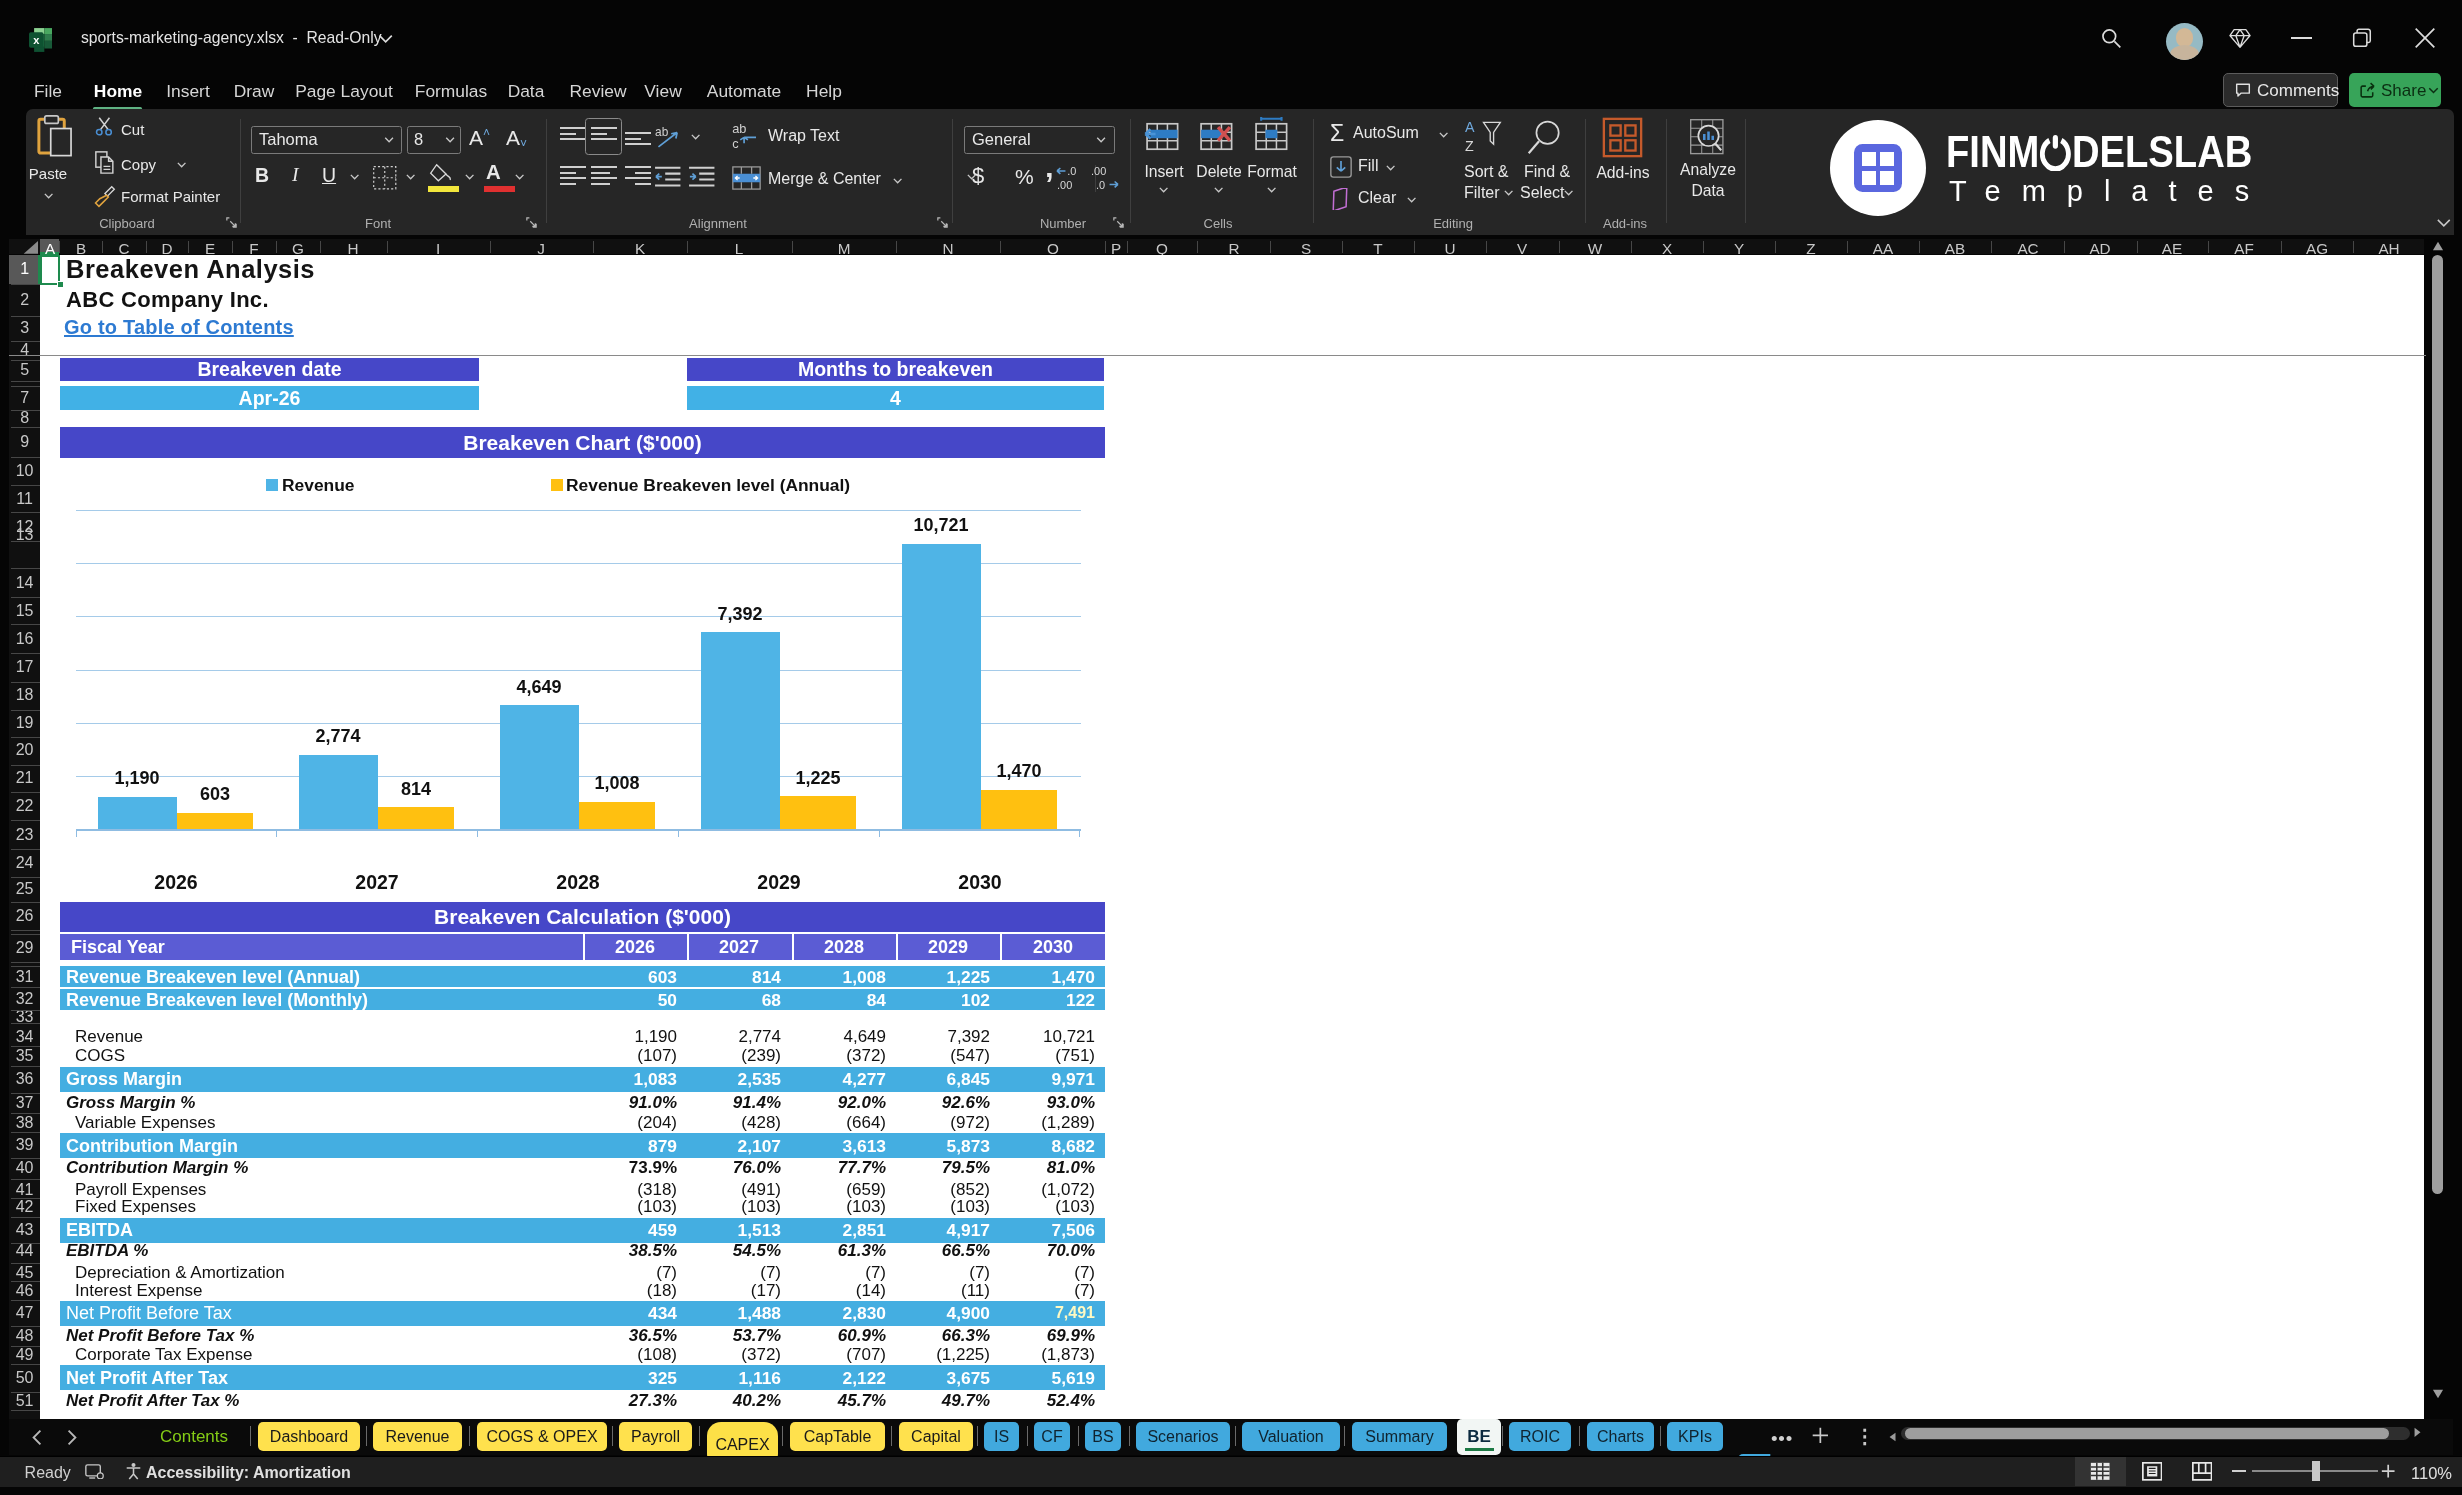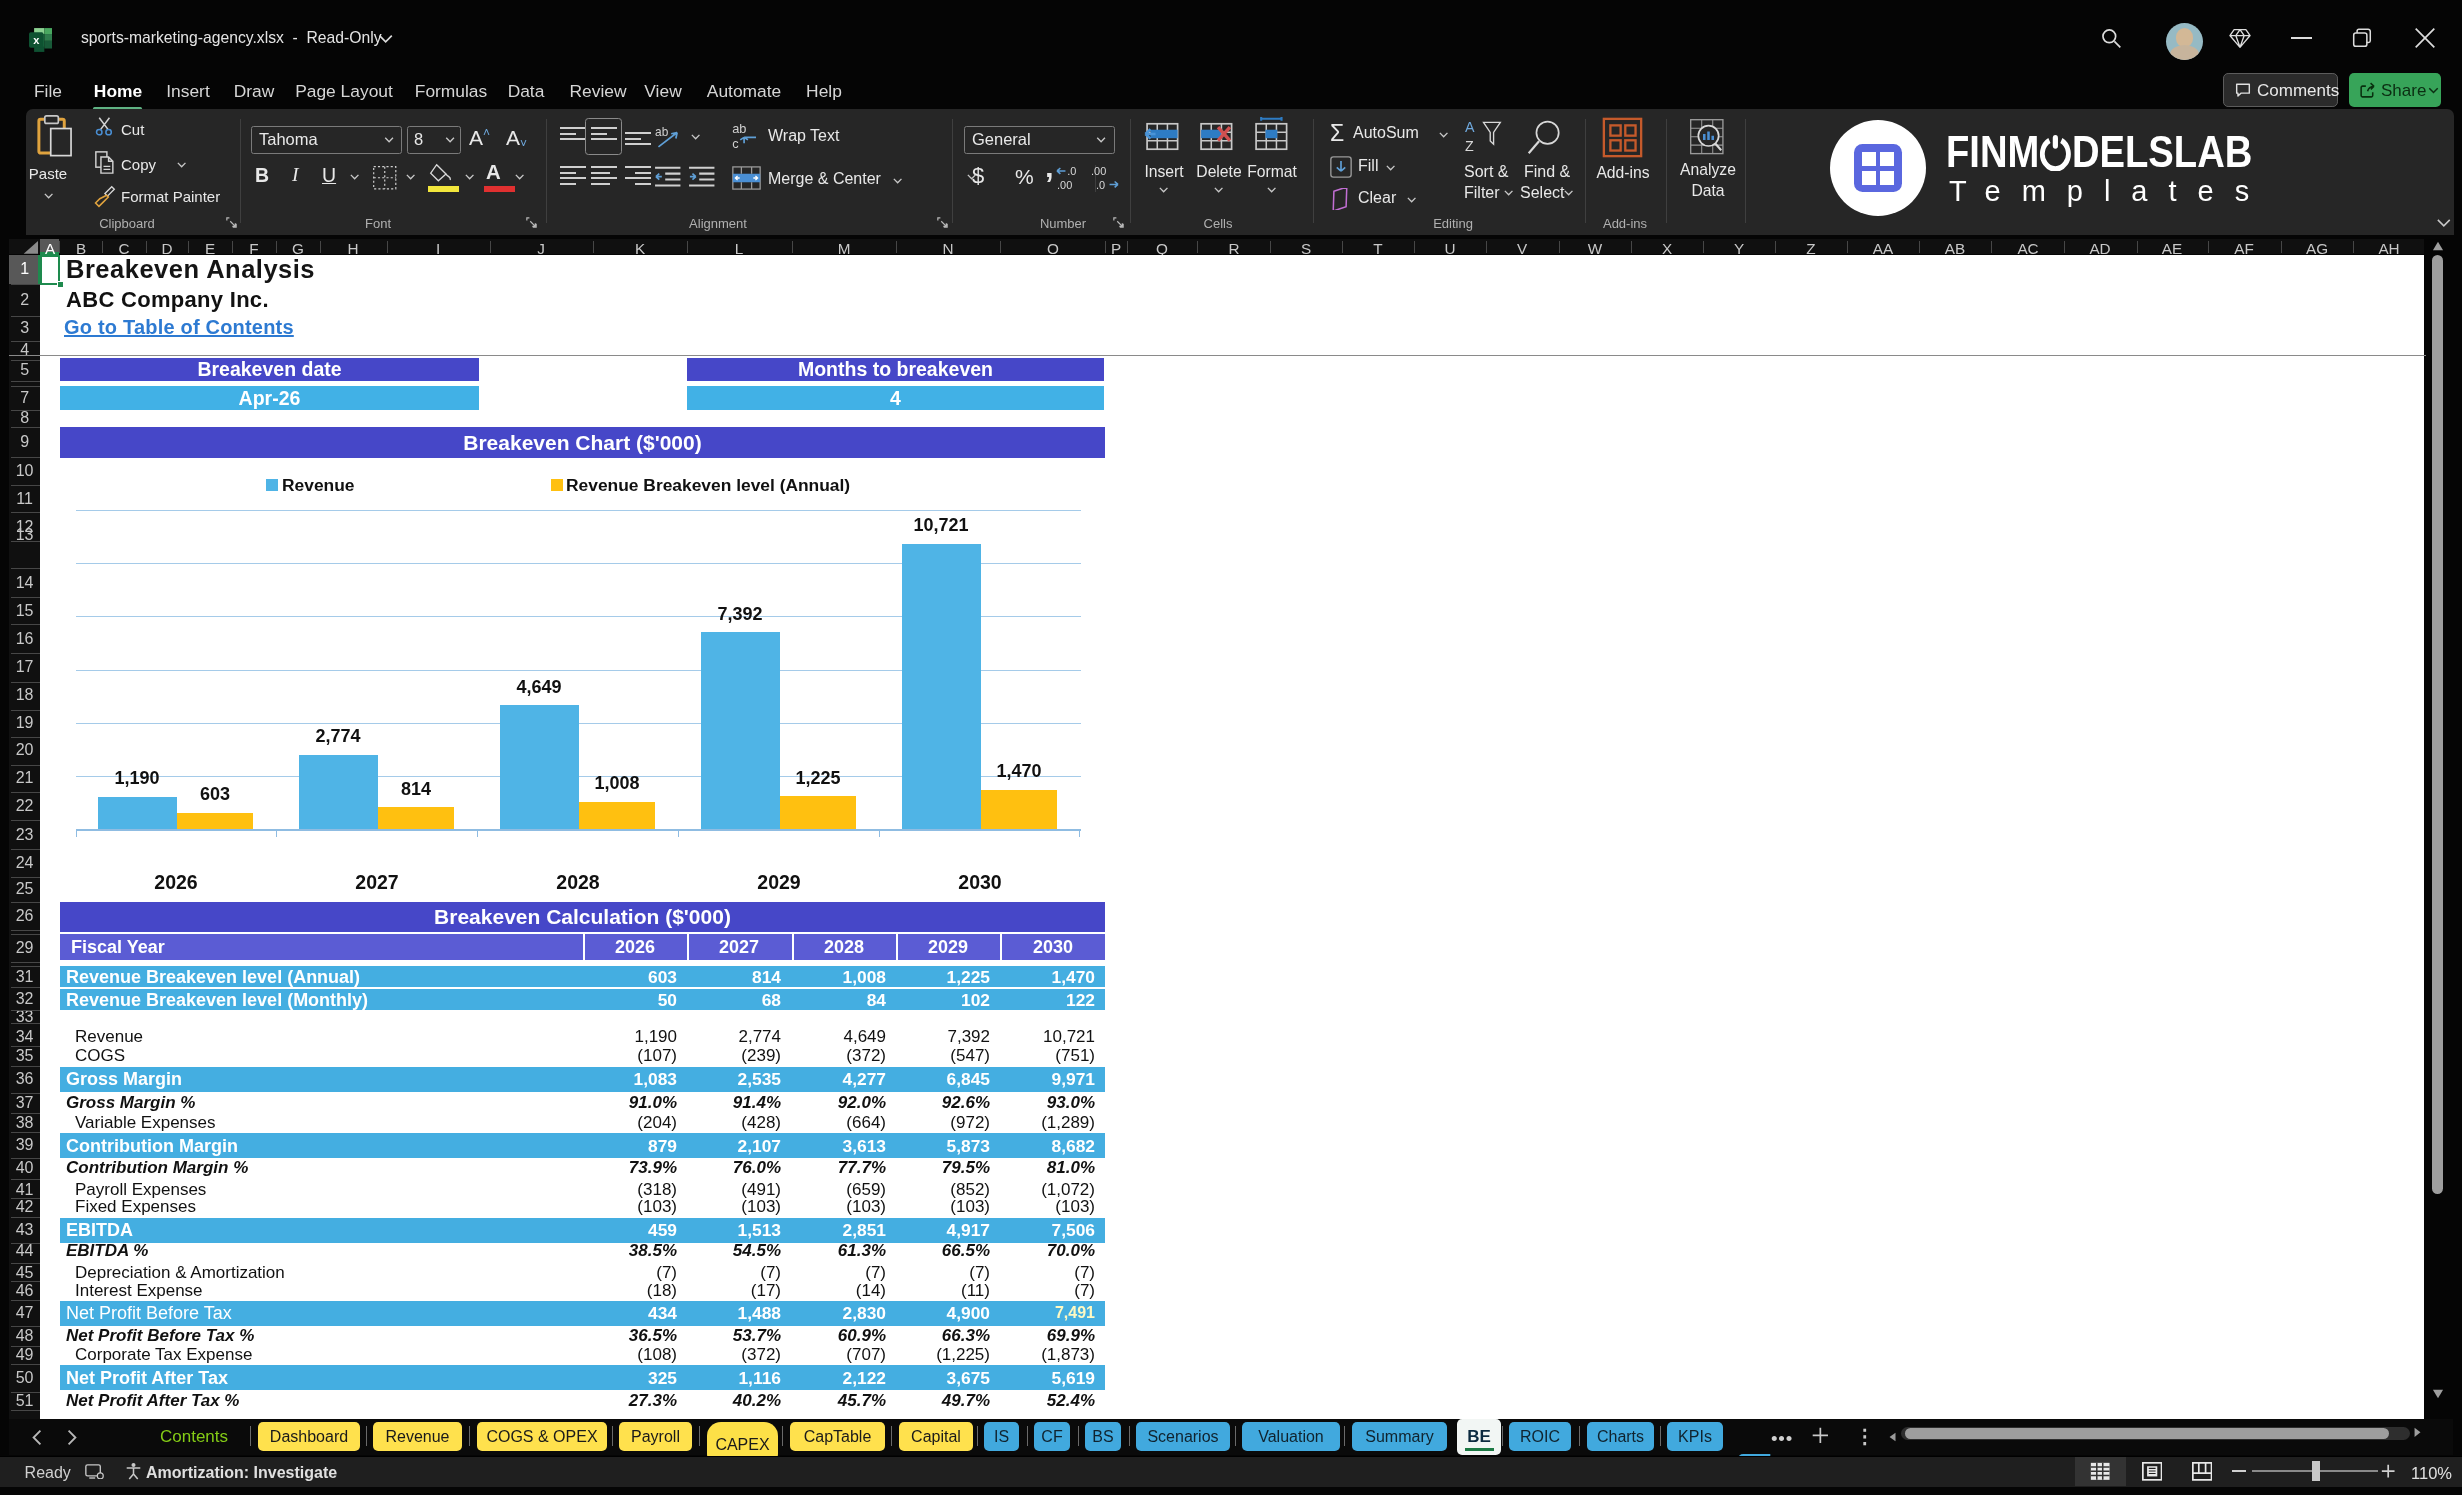--- a/index.html
+++ b/index.html
@@ -679,21 +679,21 @@
 <div class="a" style="left:990px;top:1123px;transform:translate(-100%,-50%);font-size:17px;color:#111">(972)</div>
 <div class="a" style="left:1095px;top:1123px;transform:translate(-100%,-50%);font-size:17px;color:#111">(1,289)</div>
 <div class="a" style="left:60px;top:1133px;width:1045px;height:24.6px;background:#44aee1"></div>
 <div class="a" style="left:66px;top:1146px;transform:translateY(-50%);font-size:18px;font-weight:bold;color:#fff">Contribution Margin</div>
 <div class="a" style="left:677px;top:1146px;transform:translate(-100%,-50%);font-size:17.4px;font-weight:bold;color:#fff">879</div>
 <div class="a" style="left:781px;top:1146px;transform:translate(-100%,-50%);font-size:17.4px;font-weight:bold;color:#fff">2,107</div>
 <div class="a" style="left:886px;top:1146px;transform:translate(-100%,-50%);font-size:17.4px;font-weight:bold;color:#fff">3,613</div>
 <div class="a" style="left:990px;top:1146px;transform:translate(-100%,-50%);font-size:17.4px;font-weight:bold;color:#fff">5,873</div>
 <div class="a" style="left:1095px;top:1146px;transform:translate(-100%,-50%);font-size:17.4px;font-weight:bold;color:#fff">8,682</div>
 <div class="a" style="left:66px;top:1168px;transform:translateY(-50%);font-size:17px;color:#111;font-weight:bold;font-style:italic;white-space:nowrap">Contribution Margin %</div>
-<div class="a" style="left:677px;top:1168px;transform:translate(-100%,-50%);font-size:17px;color:#111;font-weight:bold;font-style:italic">73.9%</div>
+<div class="a" style="left:677px;top:1168px;transform:translate(-100%,-50%);font-size:17px;color:#111;font-weight:bold;">73.9%</div>
 <div class="a" style="left:781px;top:1168px;transform:translate(-100%,-50%);font-size:17px;color:#111;font-weight:bold;font-style:italic">76.0%</div>
 <div class="a" style="left:886px;top:1168px;transform:translate(-100%,-50%);font-size:17px;color:#111;font-weight:bold;font-style:italic">77.7%</div>
 <div class="a" style="left:990px;top:1168px;transform:translate(-100%,-50%);font-size:17px;color:#111;font-weight:bold;font-style:italic">79.5%</div>
 <div class="a" style="left:1095px;top:1168px;transform:translate(-100%,-50%);font-size:17px;color:#111;font-weight:bold;font-style:italic">81.0%</div>
 <div class="a" style="left:75px;top:1190px;transform:translateY(-50%);font-size:17px;color:#111;white-space:nowrap">Payroll Expenses</div>
 <div class="a" style="left:677px;top:1190px;transform:translate(-100%,-50%);font-size:17px;color:#111">(318)</div>
 <div class="a" style="left:781px;top:1190px;transform:translate(-100%,-50%);font-size:17px;color:#111">(491)</div>
 <div class="a" style="left:886px;top:1190px;transform:translate(-100%,-50%);font-size:17px;color:#111">(659)</div>
 <div class="a" style="left:990px;top:1190px;transform:translate(-100%,-50%);font-size:17px;color:#111">(852)</div>
 <div class="a" style="left:1095px;top:1190px;transform:translate(-100%,-50%);font-size:17px;color:#111">(1,072)</div>
@@ -822,21 +822,21 @@
 <div class="a" style="left:24.6px;top:1464px;font-size:16px;color:#d0d0d0">Ready</div>
 <svg class="a" style="left:85px;top:1464px" width="18.7" height="15.3" viewBox="0 0 22 18">
       <rect x="1" y="1" width="17" height="13" rx="2" stroke="#c8c8c8" stroke-width="1.6" fill="none"></rect>
       <circle cx="18" cy="14" r="3.5" fill="#1f1f1f" stroke="#c8c8c8" stroke-width="1.4"></circle>
       <path d="M5 16.5 H12" stroke="#c8c8c8" stroke-width="1.6"></path>
     </svg>
 <svg class="a" style="left:125px;top:1462px" width="17" height="18.7" viewBox="0 0 20 22">
       <circle cx="10" cy="3.5" r="2.4" fill="#c8c8c8"></circle>
       <path d="M2 7 H18 M10 7 V14 M10 14 L5 20 M10 14 L15 20" stroke="#c8c8c8" stroke-width="1.8" fill="none"></path>
     </svg>
-<div class="a" style="left:146px;top:1464px;font-size:16px;font-weight:bold;color:#e0e0e0">Amortization: Investigate</div>
+<div class="a" style="left:146px;top:1464px;font-size:16px;font-weight:bold;color:#e0e0e0">Accessibility: Amortization</div>
 <div class="a" style="left:2075px;top:1457px;width:51px;height:29px;background:#333"></div>
 <svg class="a" style="left:2090px;top:1462px" width="20.4" height="18.7" viewBox="0 0 24 22">
       <rect x="1" y="1" width="22" height="20" fill="#e8e8e8"></rect>
       <path d="M1 6 H23 M1 11 H23 M1 16 H23 M8 1 V21 M15 1 V21" stroke="#333" stroke-width="1.8"></path>
     </svg>
 <svg class="a" style="left:2142px;top:1462px" width="20.4" height="18.7" viewBox="0 0 24 22">
       <rect x="1" y="1" width="22" height="20" stroke="#e8e8e8" stroke-width="2" fill="none"></rect>
       <rect x="6" y="5" width="12" height="12" fill="#e8e8e8"></rect>
       <path d="M8 7.5 H16 M8 10.5 H16 M8 13.5 H16" stroke="#1f1f1f" stroke-width="1.2"></path>
     </svg>

